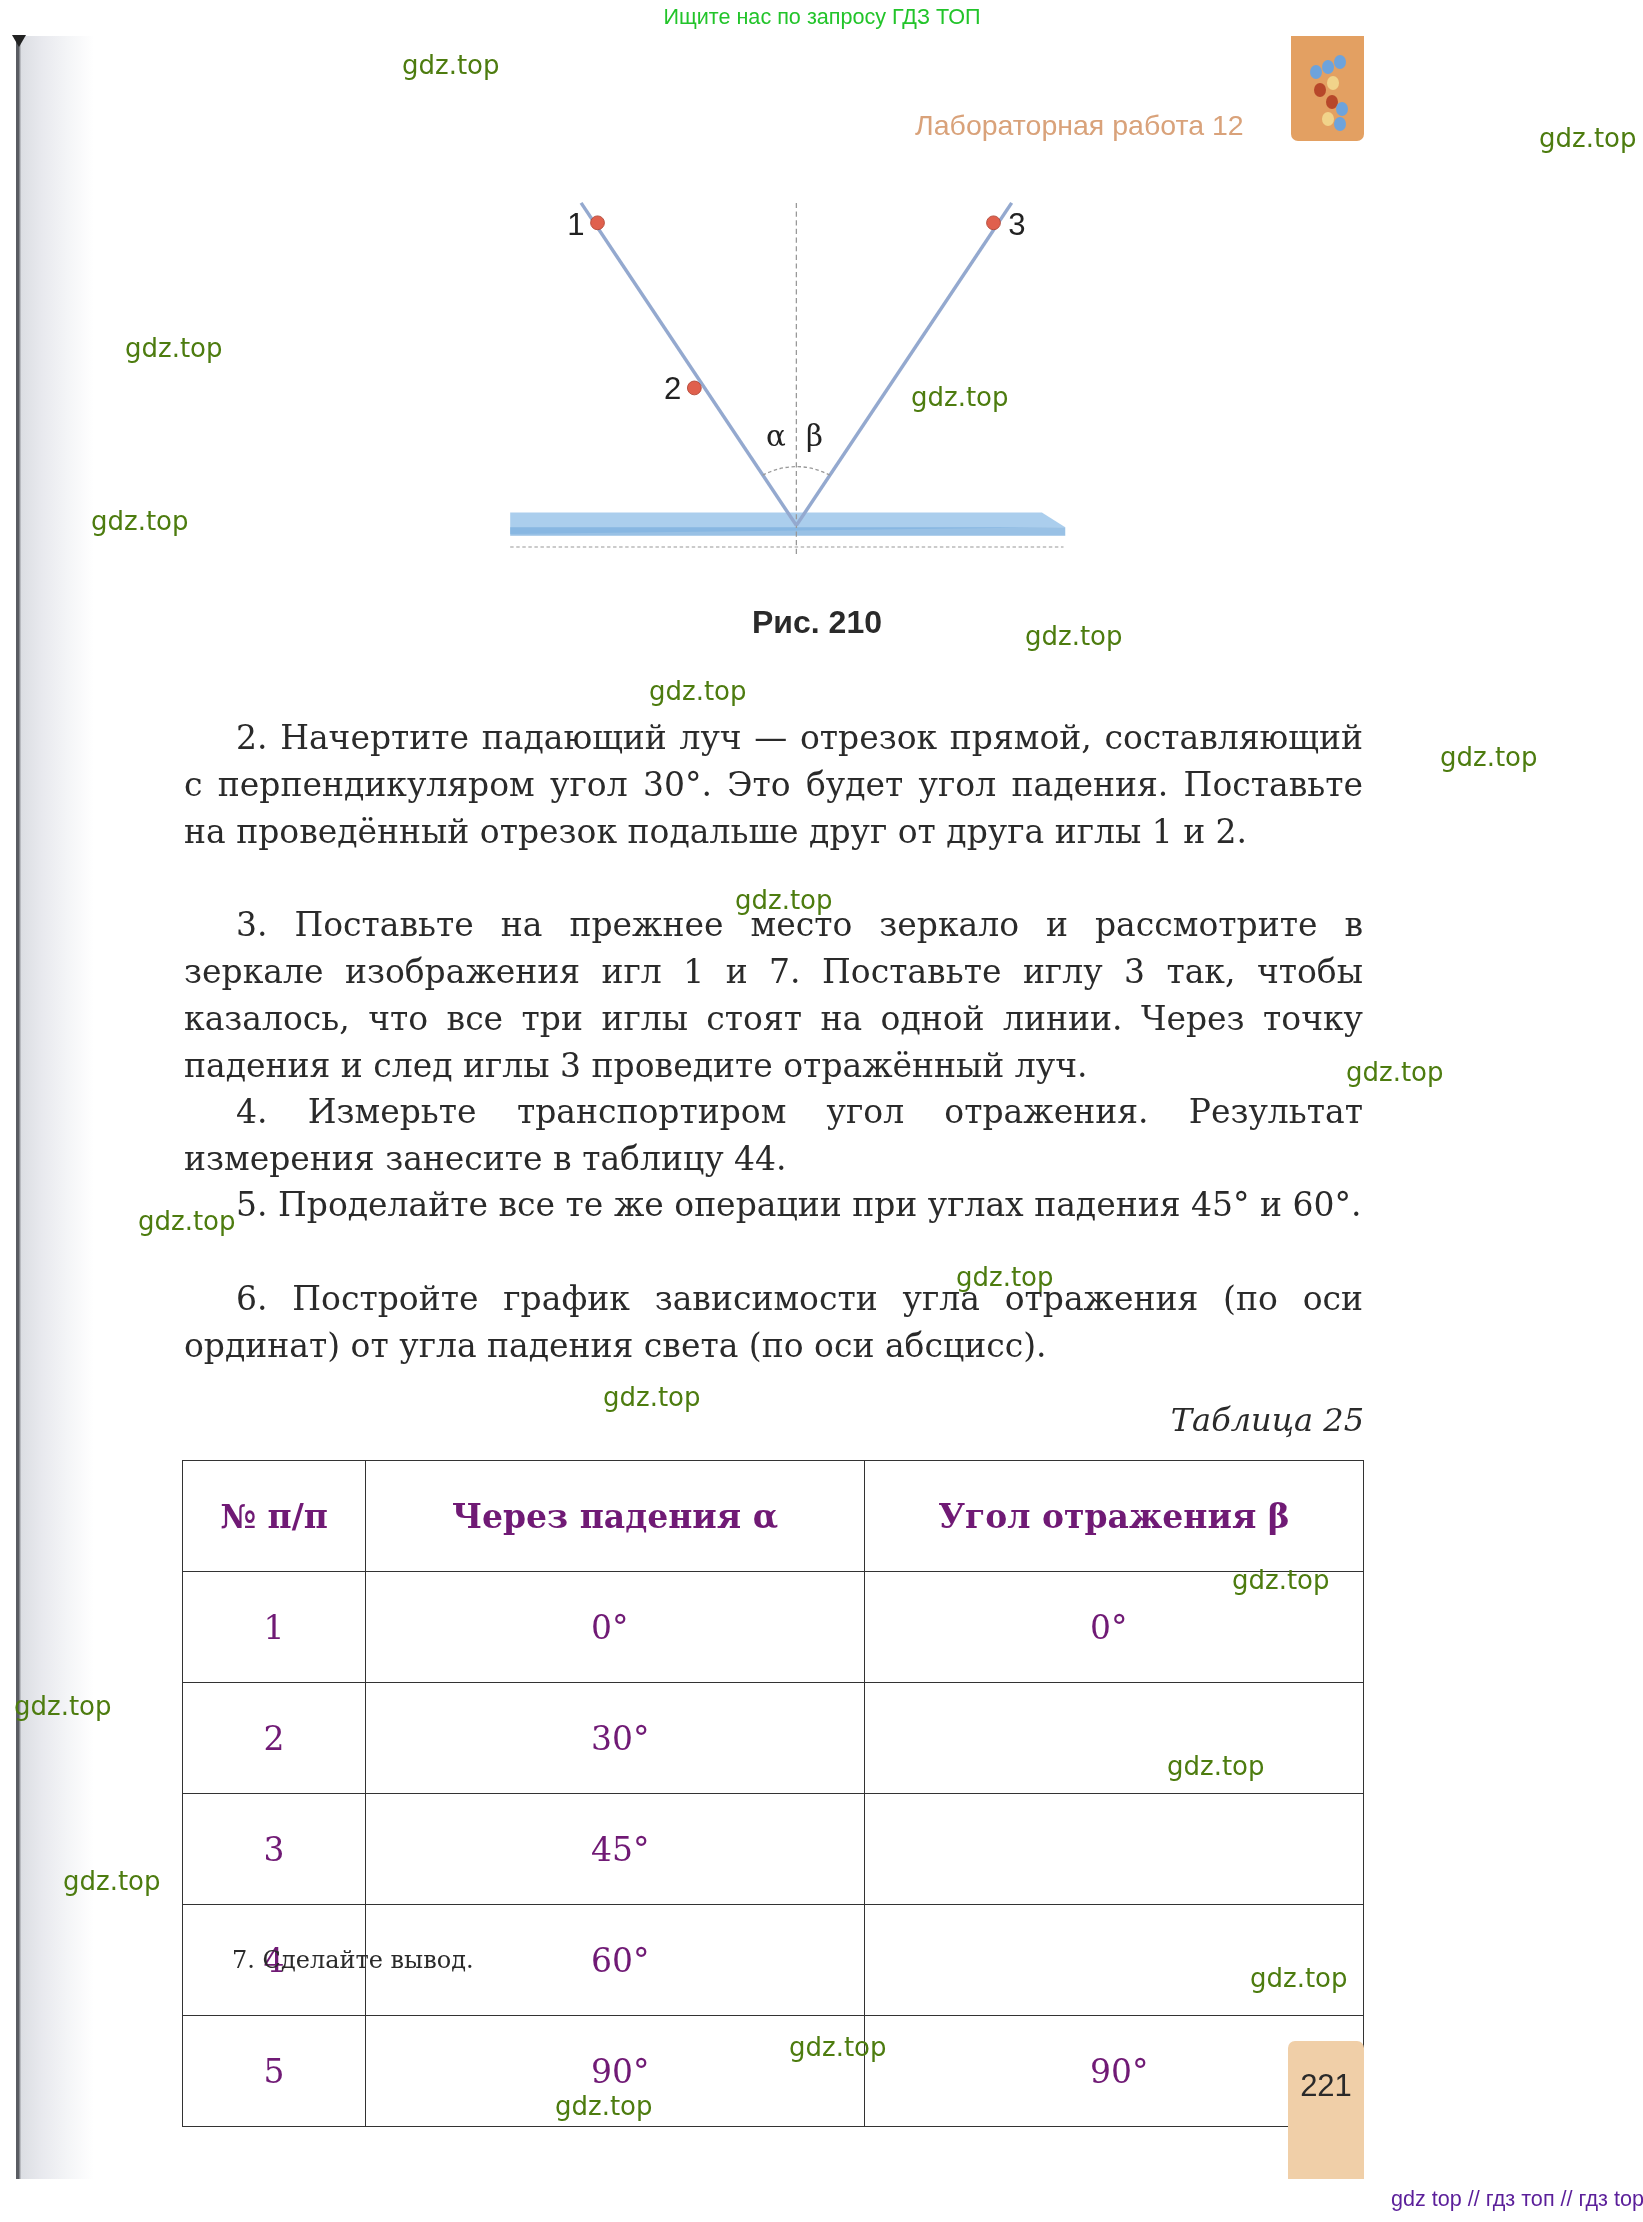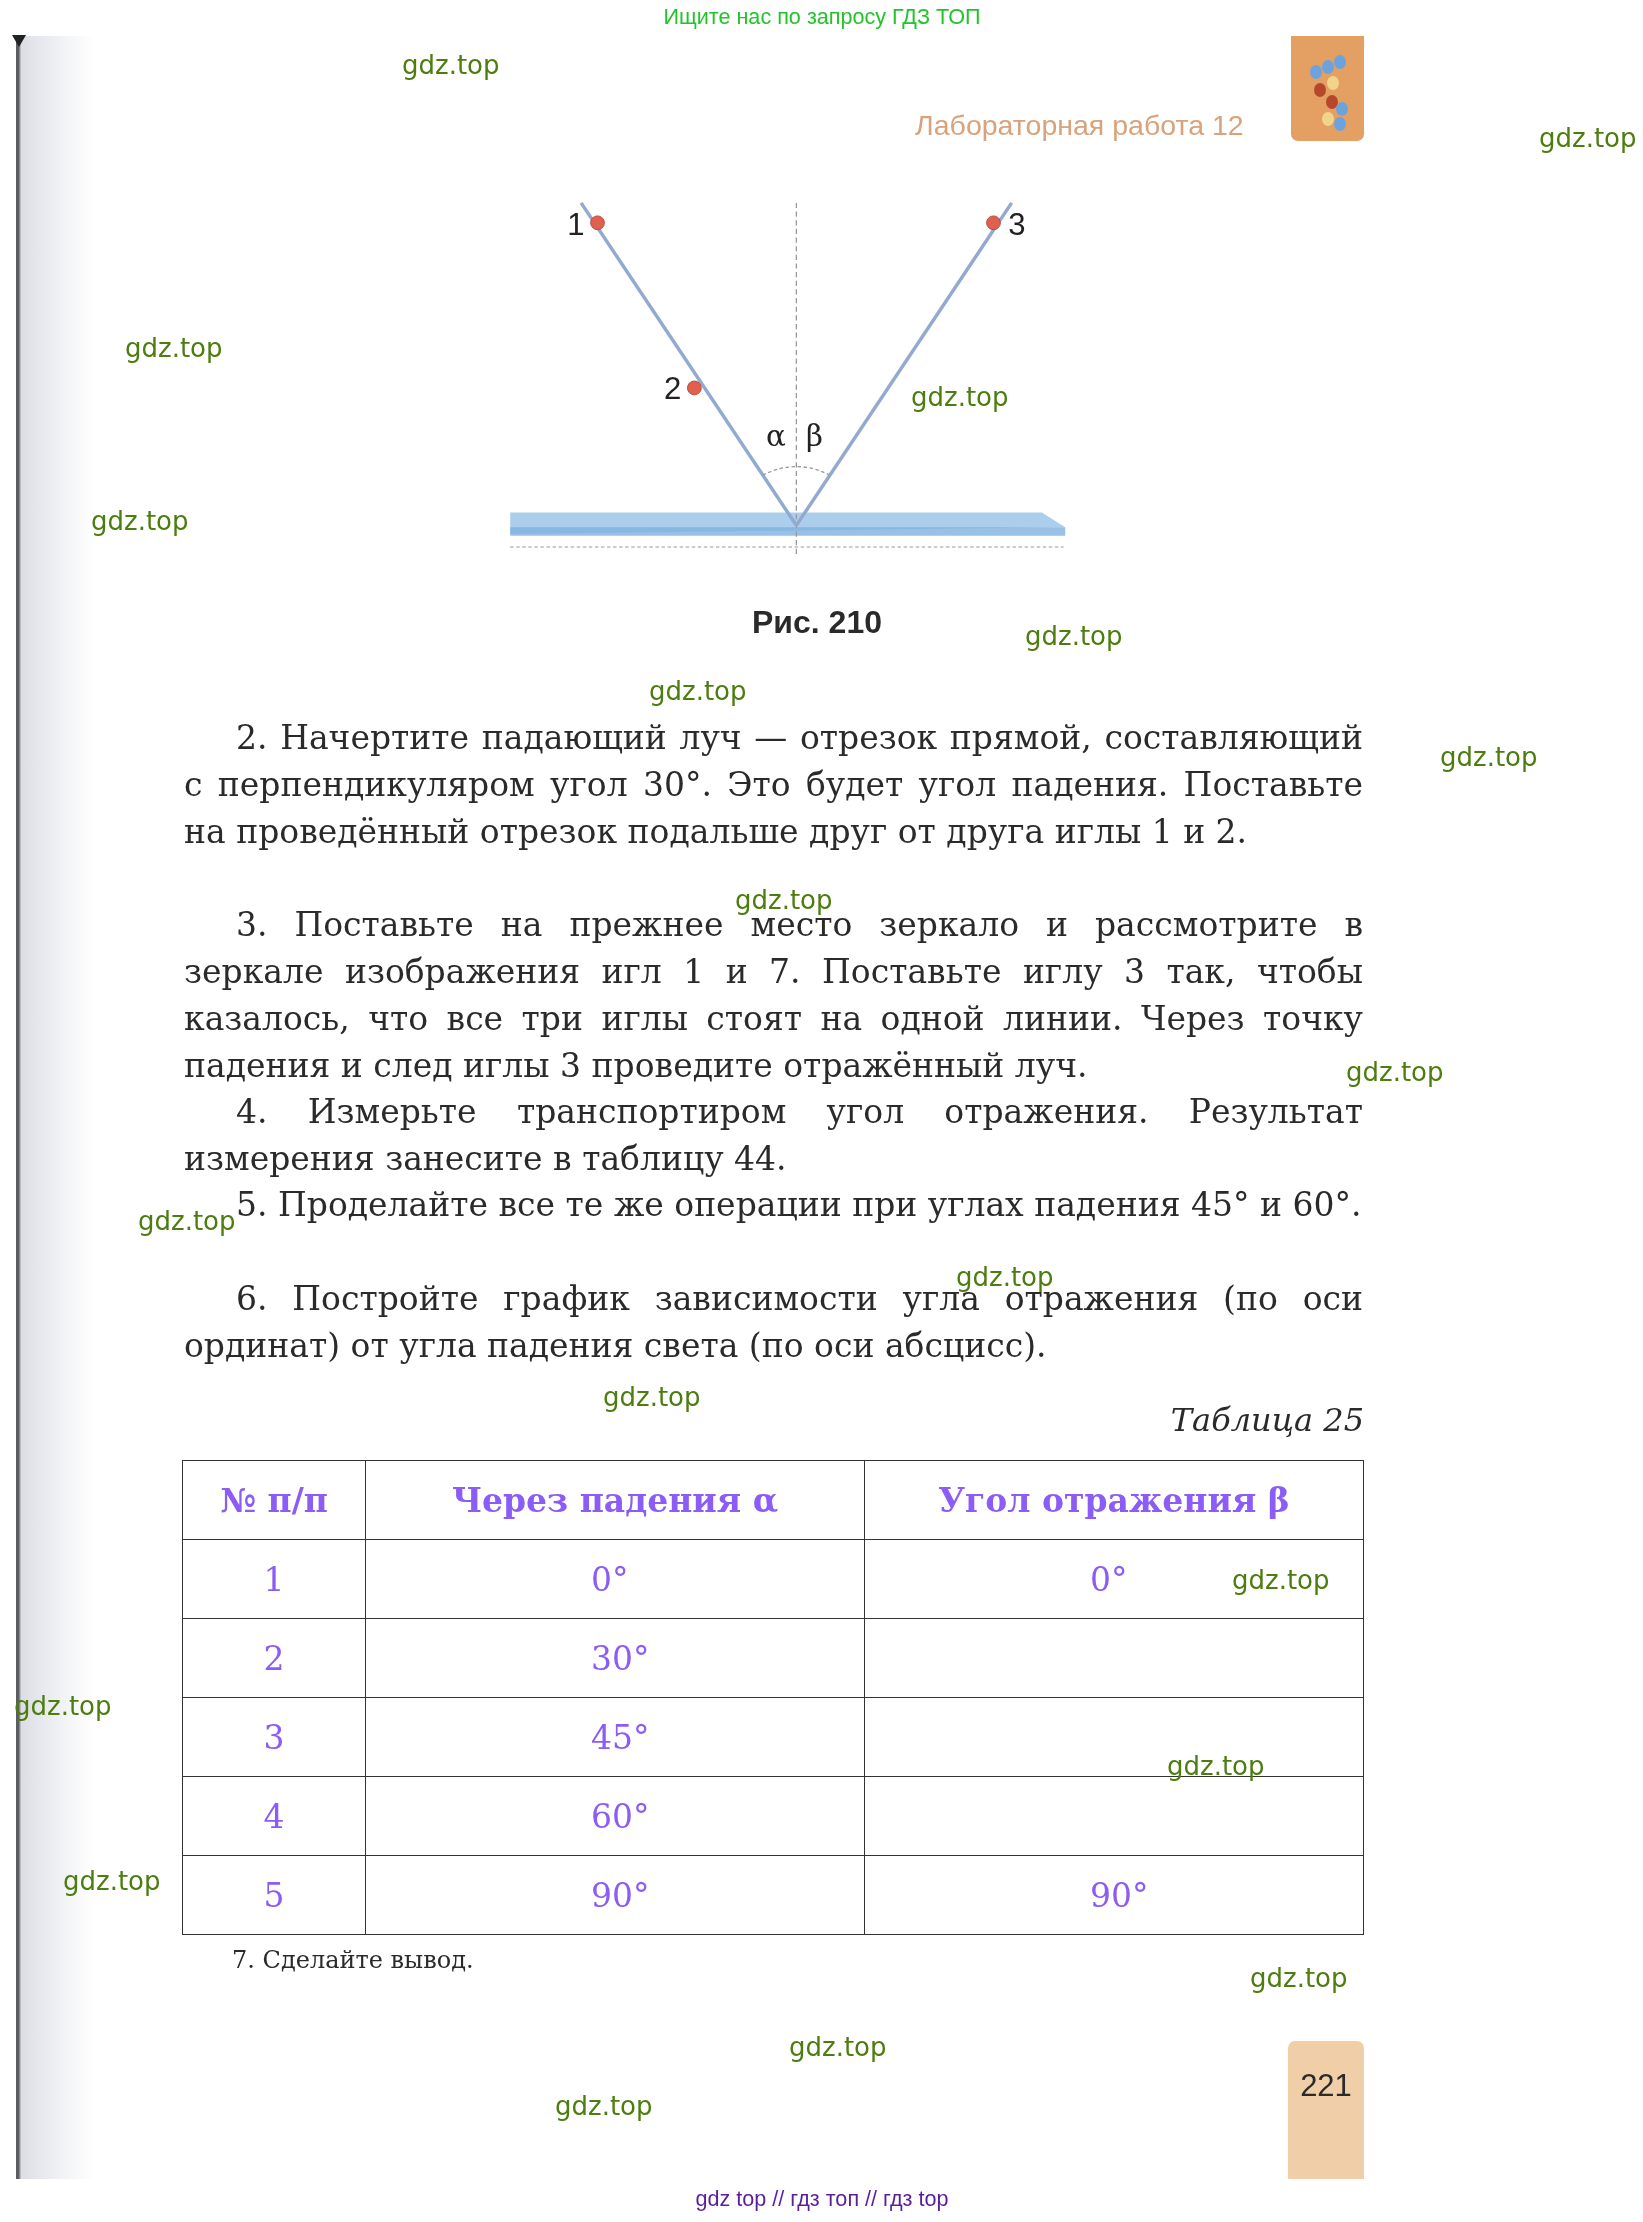--- a/index.html
+++ b/index.html
@@ -8,21 +8,21 @@
     background: #ffffff;
     font-family: "DejaVu Serif", "Liberation Serif", serif;
     color: #2b2b2b;
   }
   .abs { position: absolute; }
   .top-banner {
     left: 0; top: 3.5px; width: 1644px; text-align: center;
     font-family: "Liberation Sans", sans-serif; font-size: 21.6px; color: #22c42a;
   }
   .bottom-banner {
-    left: 0; top: 2186px; width: 1644px; text-align: center;
+    left: 0; top: 2186px; width: 1644px; text-align: right;
     font-family: "Liberation Sans", sans-serif; font-size: 21.6px; color: #5b1f9a;
   }
   .page {
     left: 17.3px; top: 35px; width: 1608px; height: 2144px; background: #ffffff;
   }
   .spine {
     left: 15.6px; top: 36px; width: 78px; height: 2143px;
     background: linear-gradient(to right, #5a5d63 0px, #5a5d63 2.6px, #dcdee3 5.2px, #e8e9ee 26px, #f4f5f7 52px, #ffffff 78px);
   }
   .spine-notch { left: 12px; top: 35px; width: 0; height: 0;
@@ -50,21 +50,21 @@
   .para .indent { display: inline-block; width: 52px; }
   .table-caption {
     left: 1124px; top: 1401px; width: 240px; text-align: right;
     font-style: italic; font-size: 32px; color: #2a2a2a;
   }
   table.lab {
     position: absolute; left: 182px; top: 1460px; width: 1181px;
     border-collapse: collapse; table-layout: fixed;
   }
   table.lab td, table.lab th {
-    border: 1.7px solid #333; font-size: 33px; color: #8b5cf6; padding: 0;
+    border: 1.7px solid #333; font-size: 33px; color: #701a75; padding: 16px;
   }
   table.lab th { height: 78px; font-weight: bold; text-align: center; }
   table.lab td { height: 78px; }
   td.num { text-align: center; }
   td.alpha { padding-left: 225px !important; text-align: left; }
   td.beta { padding-left: 225px !important; text-align: left; }
   .conclusion { left: 232px; top: 1946px; font-size: 24px; color: #2a2a2a; }
   .page-tab {
     left: 1288px; top: 2041px; width: 76px; height: 138px;
     background: #f0cfa8; border-radius: 7px 7px 0 0;

